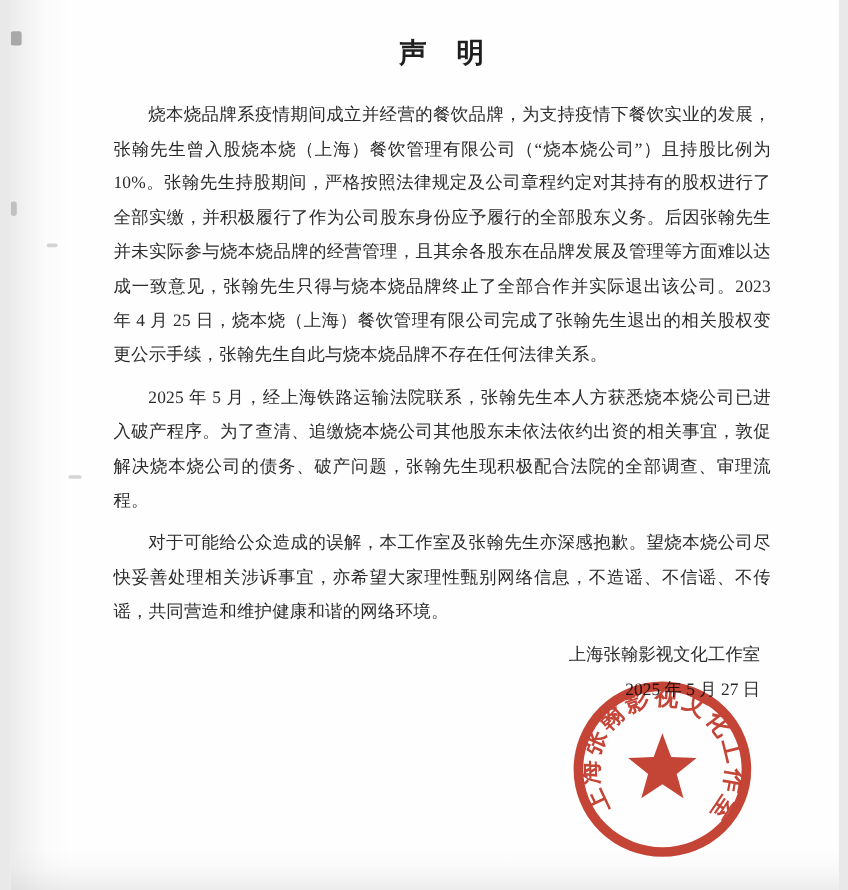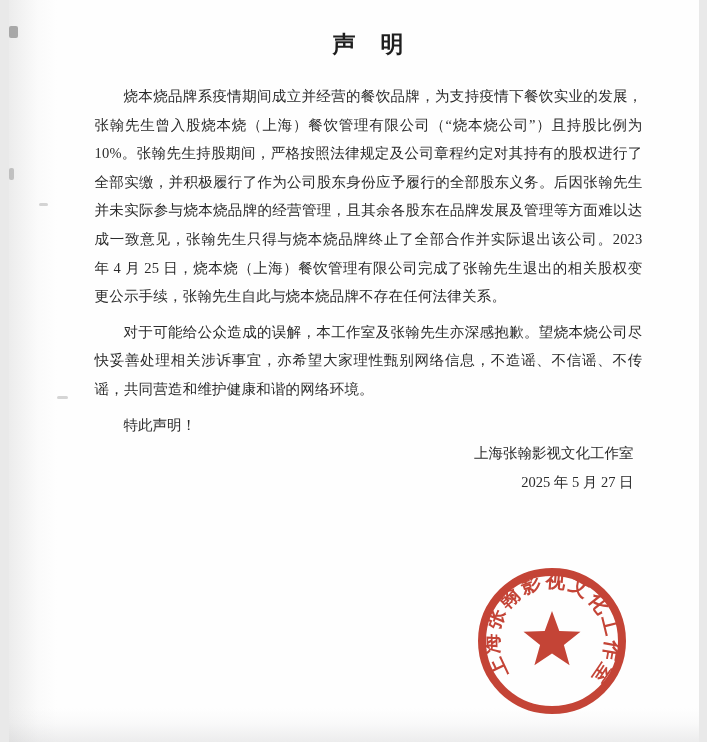--- a/index.html
+++ b/index.html
@@ -82,23 +82,23 @@
   <div class="edge-bottom"></div>
   <div class="speck s1"></div>
   <div class="speck s2"></div>
   <div class="speck s3"></div>
   <div class="speck s4"></div>
 
   <div class="content">
     <h1 class="doc-title">声　明</h1>
 
     <p class="para">烧本烧品牌系疫情期间成立并经营的餐饮品牌，为支持疫情下餐饮实业的发展，张翰先生曾入股烧本烧（上海）餐饮管理有限公司（“烧本烧公司”）且持股比例为 10%。张翰先生持股期间，严格按照法律规定及公司章程约定对其持有的股权进行了全部实缴，并积极履行了作为公司股东身份应予履行的全部股东义务。后因张翰先生并未实际参与烧本烧品牌的经营管理，且其余各股东在品牌发展及管理等方面难以达成一致意见，张翰先生只得与烧本烧品牌终止了全部合作并实际退出该公司。2023 年 4 月 25 日，烧本烧（上海）餐饮管理有限公司完成了张翰先生退出的相关股权变更公示手续，张翰先生自此与烧本烧品牌不存在任何法律关系。</p>
+    <p class="para">2025 年 5 月，经上海铁路运输法院联系，张翰先生本人方获悉烧本烧公司已进入破产程序。为了查清、追缴烧本烧公司其他股东未依法依约出资的相关事宜，敦促解决烧本烧公司的债务、破产问题，张翰先生现积极配合法院的全部调查、审理流程。</p>
     <p class="para">对于可能给公众造成的误解，本工作室及张翰先生亦深感抱歉。望烧本烧公司尽快妥善处理相关涉诉事宜，亦希望大家理性甄别网络信息，不造谣、不信谣、不传谣，共同营造和维护健康和谐的网络环境。</p>
 
-    <p class="closing">特此声明！</p>
 
     <div class="signature">
       <div>上海张翰影视文化工作室</div>
       <div>2025 年 5 月 27 日</div>
     </div>
   </div>
 
   <svg class="seal" viewBox="0 0 170 170" aria-hidden="true">
     <defs>
       <path id="sealArc" d="M 43.4 119.6 A 54 54 0 1 1 126.6 119.6" fill="none"></path>

